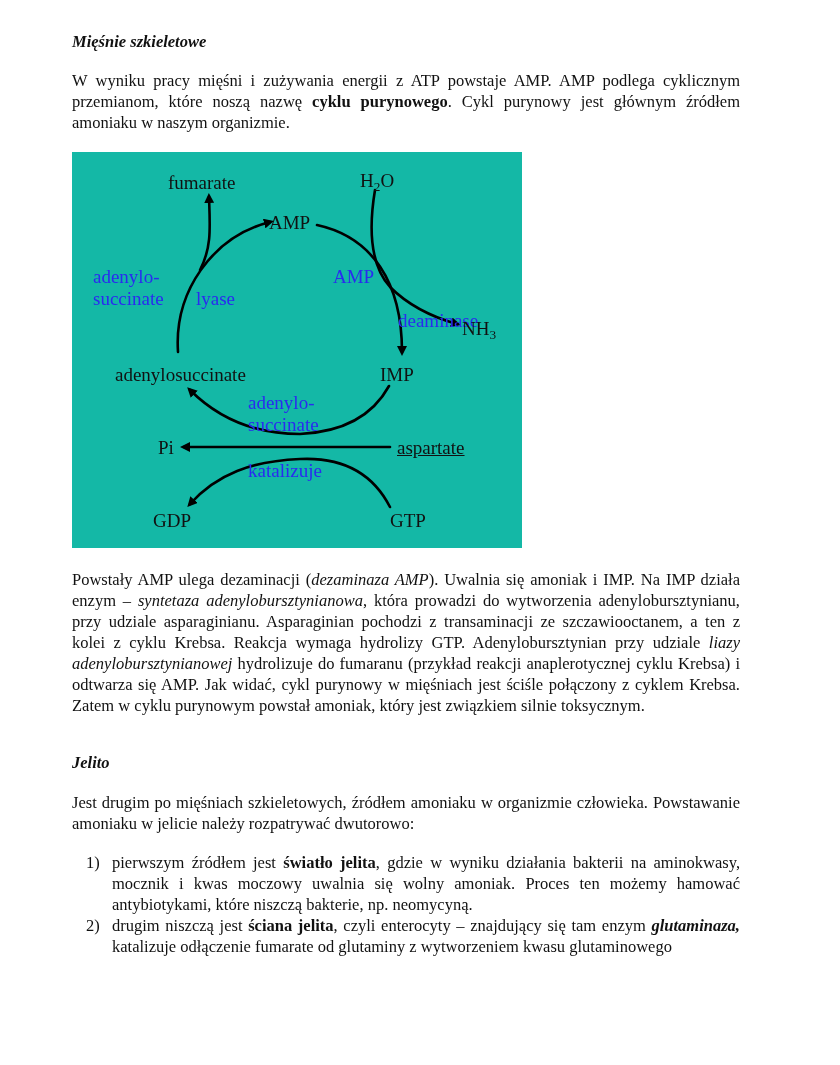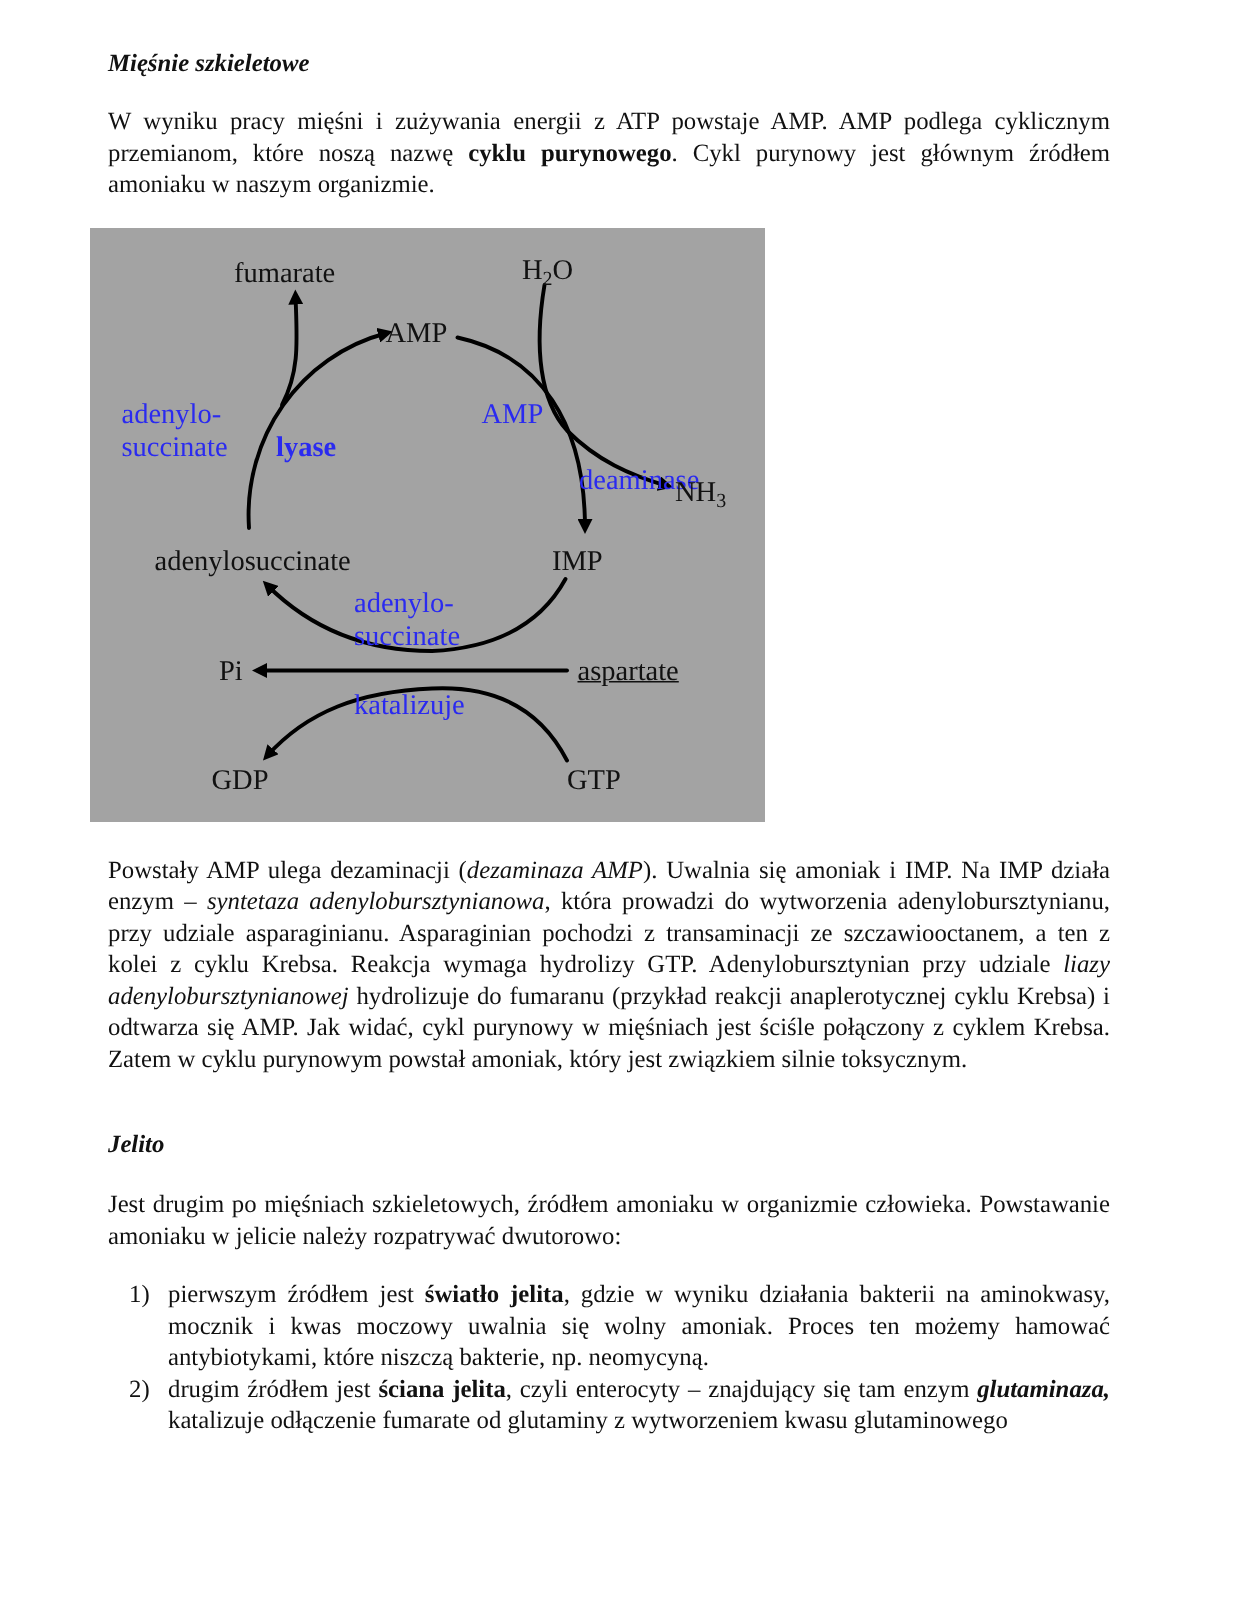--- a/index.html
+++ b/index.html
@@ -1,21 +1,21 @@
 <!DOCTYPE html>
 <html><head>
 <meta charset="utf-8">
 <style>
   html, body { margin:0; padding:0; background:#ffffff; }
   body { width:840px; height:1065px; position:relative; overflow:hidden;
          font-family:"Liberation Serif", "DejaVu Serif", serif; color:#111; }
   .heading { position:absolute; left:72px; font-weight:bold; font-style:italic; font-size:16.5px; }
   .para { position:absolute; left:72px; width:668px; font-size:16.5px; line-height:21px; text-align:justify; }
   .para b.bi { font-weight:normal; font-style:italic; }
-  .diagram { position:absolute; left:60px; top:152px; width:450px; height:396px; background:#a3a3a3; }
+  .diagram { position:absolute; left:72px; top:152px; width:450px; height:396px; background:#14b8a6; }
   .diagram svg { position:absolute; left:0; top:0; }
   .lbl { position:absolute; font-size:19px; line-height:21px; white-space:nowrap; color:#111; }
   .enz { color:#2a2af0; }
   .list { position:absolute; left:72px; width:668px; font-size:16.5px; line-height:21px; }
   .li { position:relative; padding-left:40px; text-align:justify; }
   .li .num { position:absolute; left:14px; top:0; }
   sub { font-size:70%; vertical-align:-4px; line-height:0; }
 </style>
 </head>
 <body>
@@ -50,21 +50,21 @@
       <path d="M318,355 C300,320 270,305 228,307 C180,309 145,322 118,352" marker-end="url(#ah)"></path>
     </g>
   </svg>
 
   <div class="lbl" style="left:96px; top:20px;">fumarate</div>
   <div class="lbl" style="left:288px; top:18px;"><span>H</span><sub>2</sub><span>O</span></div>
   <div class="lbl" style="left:197px; top:60px;">AMP</div>
 
   <div class="lbl enz" style="left:21px; top:114px;">adenylo-</div>
   <div class="lbl enz" style="left:21px; top:136px;">succinate</div>
-  <div class="lbl enz" style="left:124px; top:136px;font-weight:bold;">lyase</div>
+  <div class="lbl enz" style="left:124px; top:136px;">lyase</div>
 
   <div class="lbl enz" style="left:261px; top:114px;">AMP</div>
   <div class="lbl enz" style="left:326px; top:114px;margin-top:44px;">deaminase</div>
 
   <div class="lbl" style="left:390px; top:166px;"><span>NH</span><sub>3</sub></div>
 
   <div class="lbl" style="left:43px; top:212px;">adenylosuccinate</div>
   <div class="lbl" style="left:308px; top:212px;">IMP</div>
 
   <div class="lbl enz" style="left:176px; top:240px;">adenylo-</div>
@@ -87,15 +87,15 @@
 
 <div class="para" style="top:792px;">Jest drugim po mięśniach szkieletowych, źródłem amoniaku w organizmie człowieka. Powstawanie amoniaku w jelicie należy rozpatrywać dwutorowo:</div>
 
 <div class="list" style="top:852px;">
   <div class="li">
     <span class="num">1)</span>
     <span>pierwszym źródłem jest </span><b>światło jelita</b><span>, gdzie w wyniku działania bakterii na aminokwasy, mocznik i kwas moczowy uwalnia się wolny amoniak. Proces ten możemy hamować antybiotykami, które niszczą bakterie, np. neomycyną.</span>
   </div>
   <div class="li">
     <span class="num">2)</span>
-    <span>drugim źródłem jest </span><b>ściana jelita</b><span>, czyli enterocyty – znajdujący się tam enzym </span><b style="font-style:italic;">glutaminaza,</b><span> katalizuje odłączenie fumarate od glutaminy z wytworzeniem kwasu glutaminowego</span>
+    <span>drugim niszczą jest </span><b>ściana jelita</b><span>, czyli enterocyty – znajdujący się tam enzym </span><b style="font-style:italic;">glutaminaza,</b><span> katalizuje odłączenie fumarate od glutaminy z wytworzeniem kwasu glutaminowego</span>
   </div>
 </div>
 
 </body></html>

